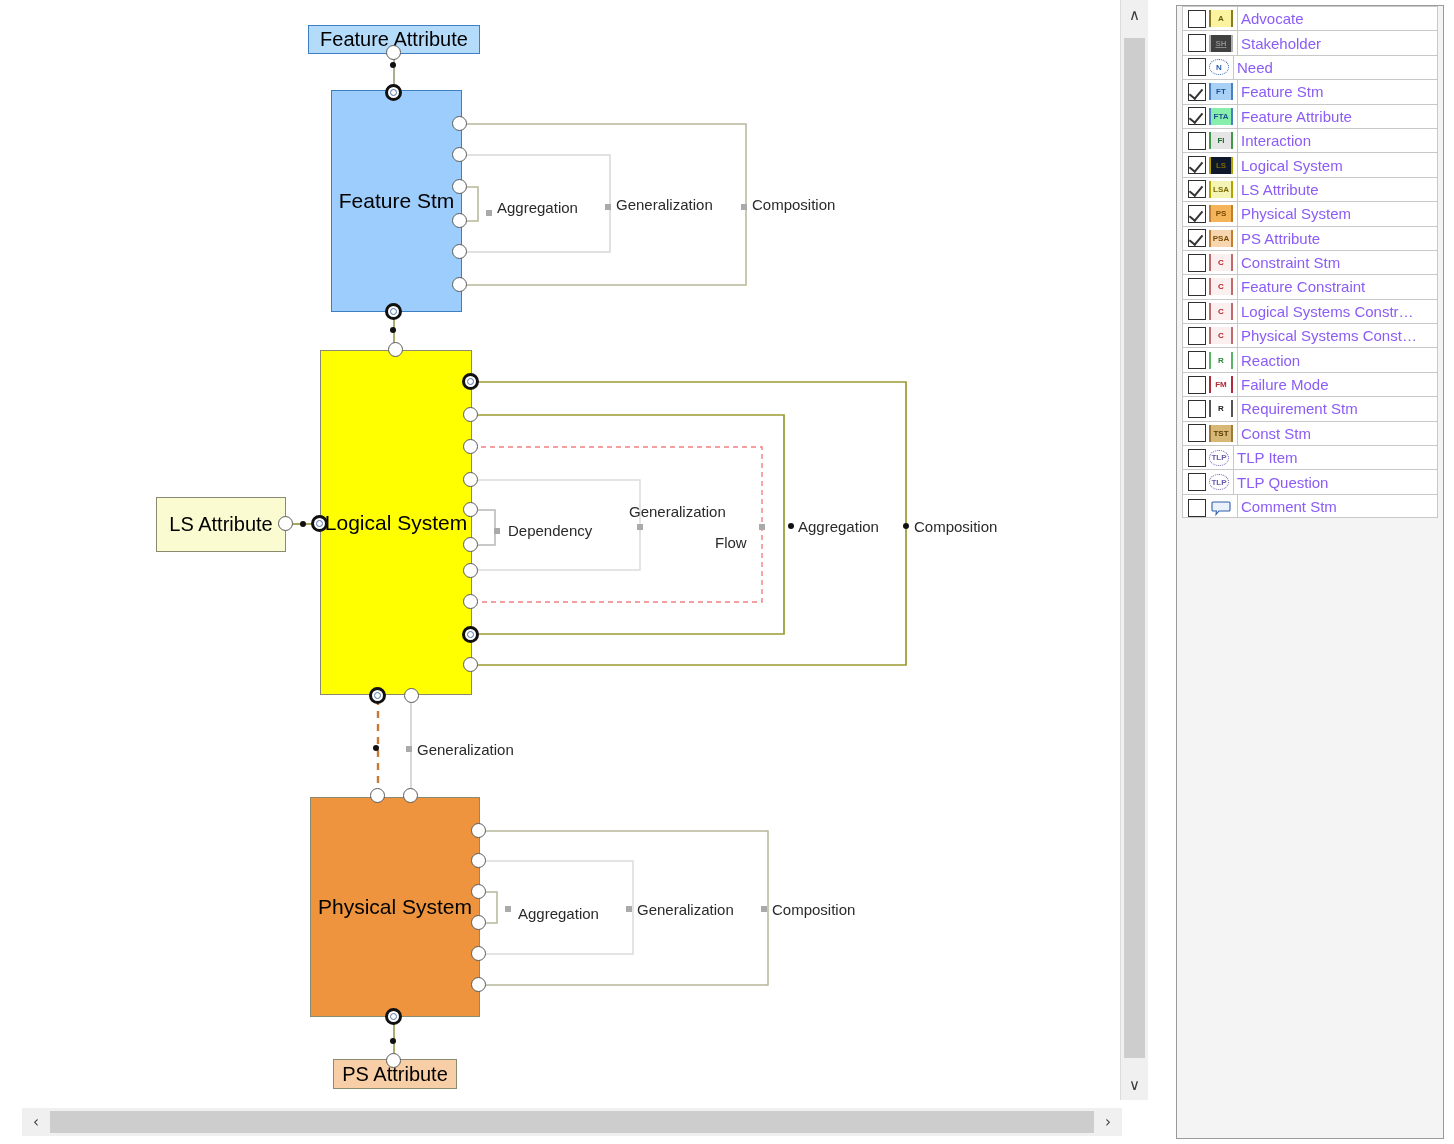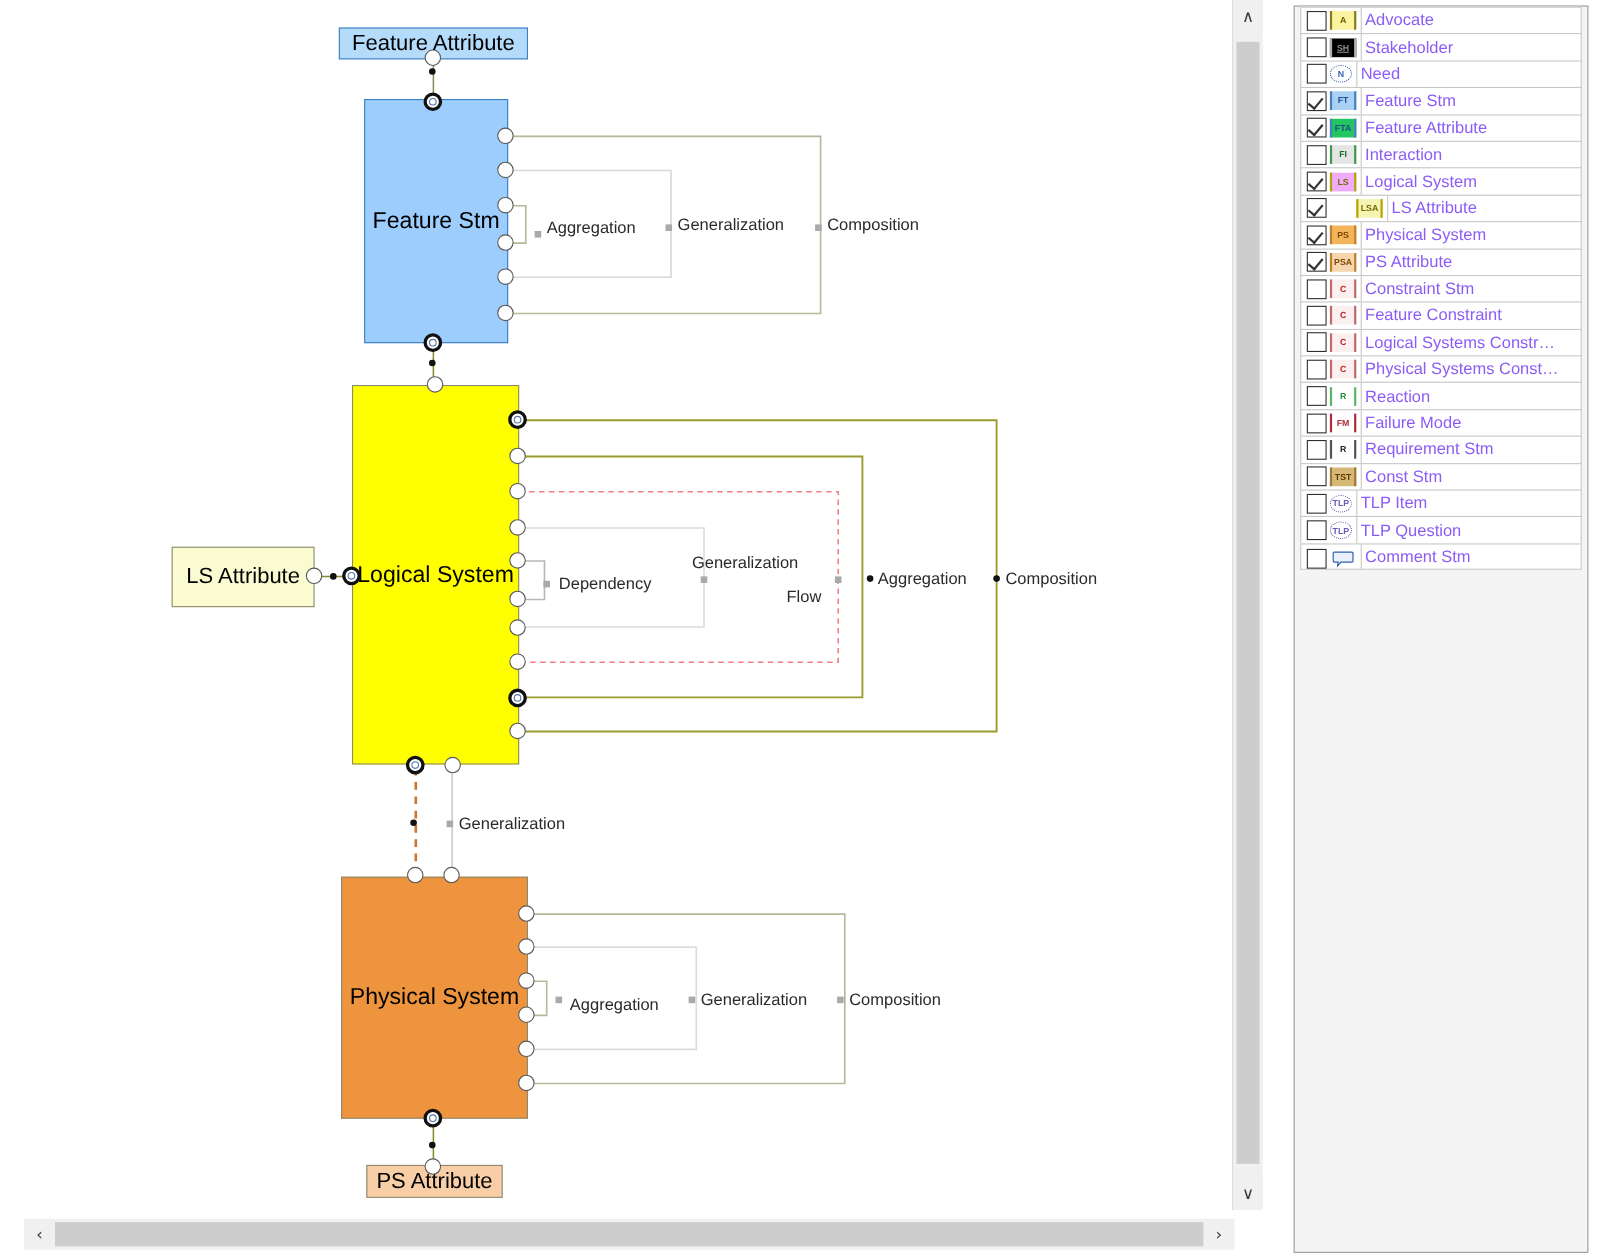--- a/index.html
+++ b/index.html
@@ -394,51 +394,51 @@
 
   <div id="legend-panel">
     <div id="legend-list">
         <div class="legend-row">
           <div class="lg-check"></div>
           <div class="lg-icon" style="background: rgb(251, 243, 160); color: rgb(107, 90, 0); border-left: 2.5px solid rgb(138, 122, 32); border-right: 2.5px solid rgb(138, 122, 32);">A</div>
           <div class="lg-label">Advocate</div>
         </div>
         <div class="legend-row">
           <div class="lg-check"></div>
-          <div class="lg-icon" style="background: #000000; color: rgb(138, 138, 138); border-left: 2.5px solid rgb(176, 176, 176); border-right: 2.5px solid rgb(176, 176, 176); text-decoration: underline;">SH</div>
+          <div class="lg-icon" style="background: #404040; color: rgb(138, 138, 138); border-left: 2.5px solid rgb(176, 176, 176); border-right: 2.5px solid rgb(176, 176, 176); text-decoration: underline;">SH</div>
           <div class="lg-label">Stakeholder</div>
         </div>
         <div class="legend-row">
           <div class="lg-check"></div>
           <div class="lg-icon" style="background: rgb(255, 255, 255); color: rgb(47, 95, 174); border: 1.3px dotted rgb(47, 95, 174); border-radius: 50%; width: 20px; height: 16px;">N</div>
           <div class="lg-label">Need</div>
         </div>
         <div class="legend-row">
           <div class="lg-check checked"></div>
           <div class="lg-icon" style="background: rgb(168, 209, 245); color: rgb(31, 79, 143); border-left: 2.5px solid rgb(74, 128, 191); border-right: 2.5px solid rgb(74, 128, 191);">FT</div>
           <div class="lg-label">Feature Stm</div>
         </div>
         <div class="legend-row">
           <div class="lg-check checked"></div>
-          <div class="lg-icon" style="background: #22c55e; color: rgb(31, 79, 143); border-left: 2.5px solid rgb(74, 128, 191); border-right: 2.5px solid rgb(74, 128, 191);">FTA</div>
+          <div class="lg-icon" style="background: #86efac; color: rgb(31, 79, 143); border-left: 2.5px solid rgb(74, 128, 191); border-right: 2.5px solid rgb(74, 128, 191);">FTA</div>
           <div class="lg-label">Feature Attribute</div>
         </div>
         <div class="legend-row">
           <div class="lg-check"></div>
           <div class="lg-icon" style="background: #e5e5e5; color: rgb(29, 107, 42); border-left: 2.5px solid rgb(63, 154, 76); border-right: 2.5px solid rgb(63, 154, 76);">FI</div>
           <div class="lg-label">Interaction</div>
         </div>
         <div class="legend-row">
           <div class="lg-check checked"></div>
-          <div class="lg-icon" style="background: #f0abfc; color: rgb(122, 106, 0); border-left: 2.5px solid rgb(181, 164, 0); border-right: 2.5px solid rgb(181, 164, 0); text-align: right;">LS</div>
+          <div class="lg-icon" style="background: #0f172a; color: rgb(122, 106, 0); border-left: 2.5px solid rgb(181, 164, 0); border-right: 2.5px solid rgb(181, 164, 0); text-align: right;">LS</div>
           <div class="lg-label">Logical System</div>
         </div>
         <div class="legend-row">
           <div class="lg-check checked"></div>
-          <div class="lg-icon" style="background: rgb(244, 244, 180); color: rgb(122, 106, 0); border-left: 2.5px solid rgb(181, 164, 0); border-right: 2.5px solid rgb(181, 164, 0); margin-left: 24px;">LSA</div>
+          <div class="lg-icon" style="background: rgb(244, 244, 180); color: rgb(122, 106, 0); border-left: 2.5px solid rgb(181, 164, 0); border-right: 2.5px solid rgb(181, 164, 0);">LSA</div>
           <div class="lg-label">LS Attribute</div>
         </div>
         <div class="legend-row">
           <div class="lg-check checked"></div>
           <div class="lg-icon" style="background: rgb(244, 180, 90); color: rgb(122, 74, 0); border-left: 2.5px solid rgb(192, 128, 48); border-right: 2.5px solid rgb(192, 128, 48);">PS</div>
           <div class="lg-label">Physical System</div>
         </div>
         <div class="legend-row">
           <div class="lg-check checked"></div>
           <div class="lg-icon" style="background: rgb(247, 213, 174); color: rgb(122, 74, 0); border-left: 2.5px solid rgb(192, 128, 48); border-right: 2.5px solid rgb(192, 128, 48);">PSA</div>

